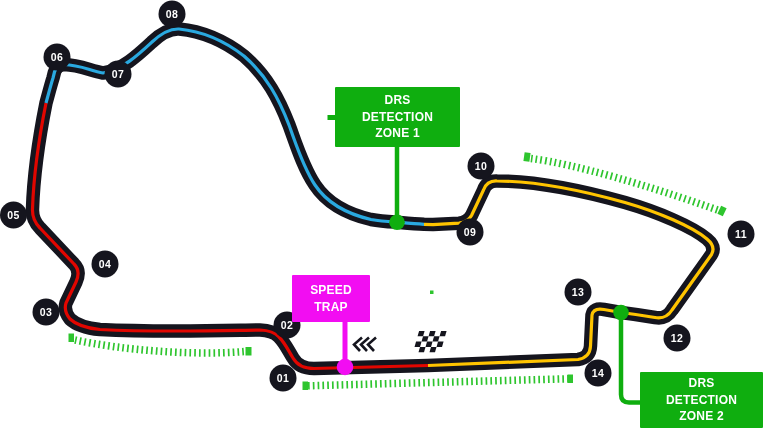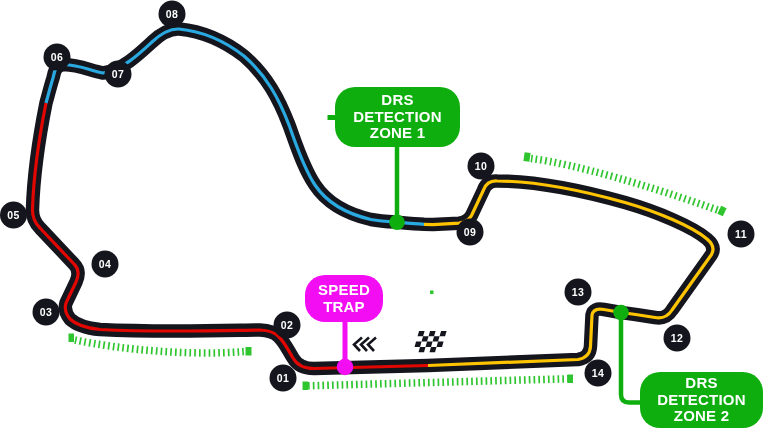--- a/index.html
+++ b/index.html
@@ -1,21 +1,21 @@
 <!DOCTYPE html>
 <html><head>
 <meta charset="utf-8">
 <style>
   html,body{margin:0;padding:0;background:#fff;}
   .stage{position:relative;width:771px;height:434px;background:#ffffff;overflow:hidden;
          font-family:"Liberation Sans",sans-serif;}
   .stage svg{position:absolute;left:0;top:0;}
   .label{position:absolute;display:flex;align-items:center;justify-content:center;
          text-align:center;color:#ffffff;font-weight:bold;white-space:pre-line;
-         border-radius:20px;font-size:15px;line-height:16.5px;letter-spacing:.2px;}
+         border-radius:1px;font-size:12px;line-height:16.5px;letter-spacing:.2px;}
   .label.green{background:#0fae0f;}
   .label.magenta{background:#f20df2;}
   .tn{fill:#ffffff;font-size:10.5px;font-weight:bold;text-anchor:middle;letter-spacing:.4px;
       font-family:"Liberation Sans",sans-serif;}
   .sec{fill:none;stroke-width:3.2;stroke-linecap:butt;stroke-linejoin:round;}
   .dash{fill:none;stroke-width:7.5;stroke-dasharray:1.7 3.1;}
   .conn{fill:none;stroke-linecap:butt;}
 </style>
 </head>
 <body>
@@ -145,18 +145,18 @@
       </g>
     <g>
         <circle cx="598" cy="373" r="13.5" fill="#15151e"></circle>
         <text class="tn" x="598" y="376.8">14</text>
       </g>
   </svg>
 
   <div class="label green" style="left:335px;top:87px;width:125px;height:60px;">DRS
 DETECTION
 ZONE 1</div>
-  <div class="label magenta" style="left:305px;top:275px;width:78px;height:47px;">SPEED
+  <div class="label magenta" style="left:292px;top:275px;width:78px;height:47px;">SPEED
 TRAP</div>
   <div class="label green" style="left:640px;top:372px;width:123px;height:56px;">DRS
 DETECTION
 ZONE 2</div>
 </div>
 
 </body></html>

